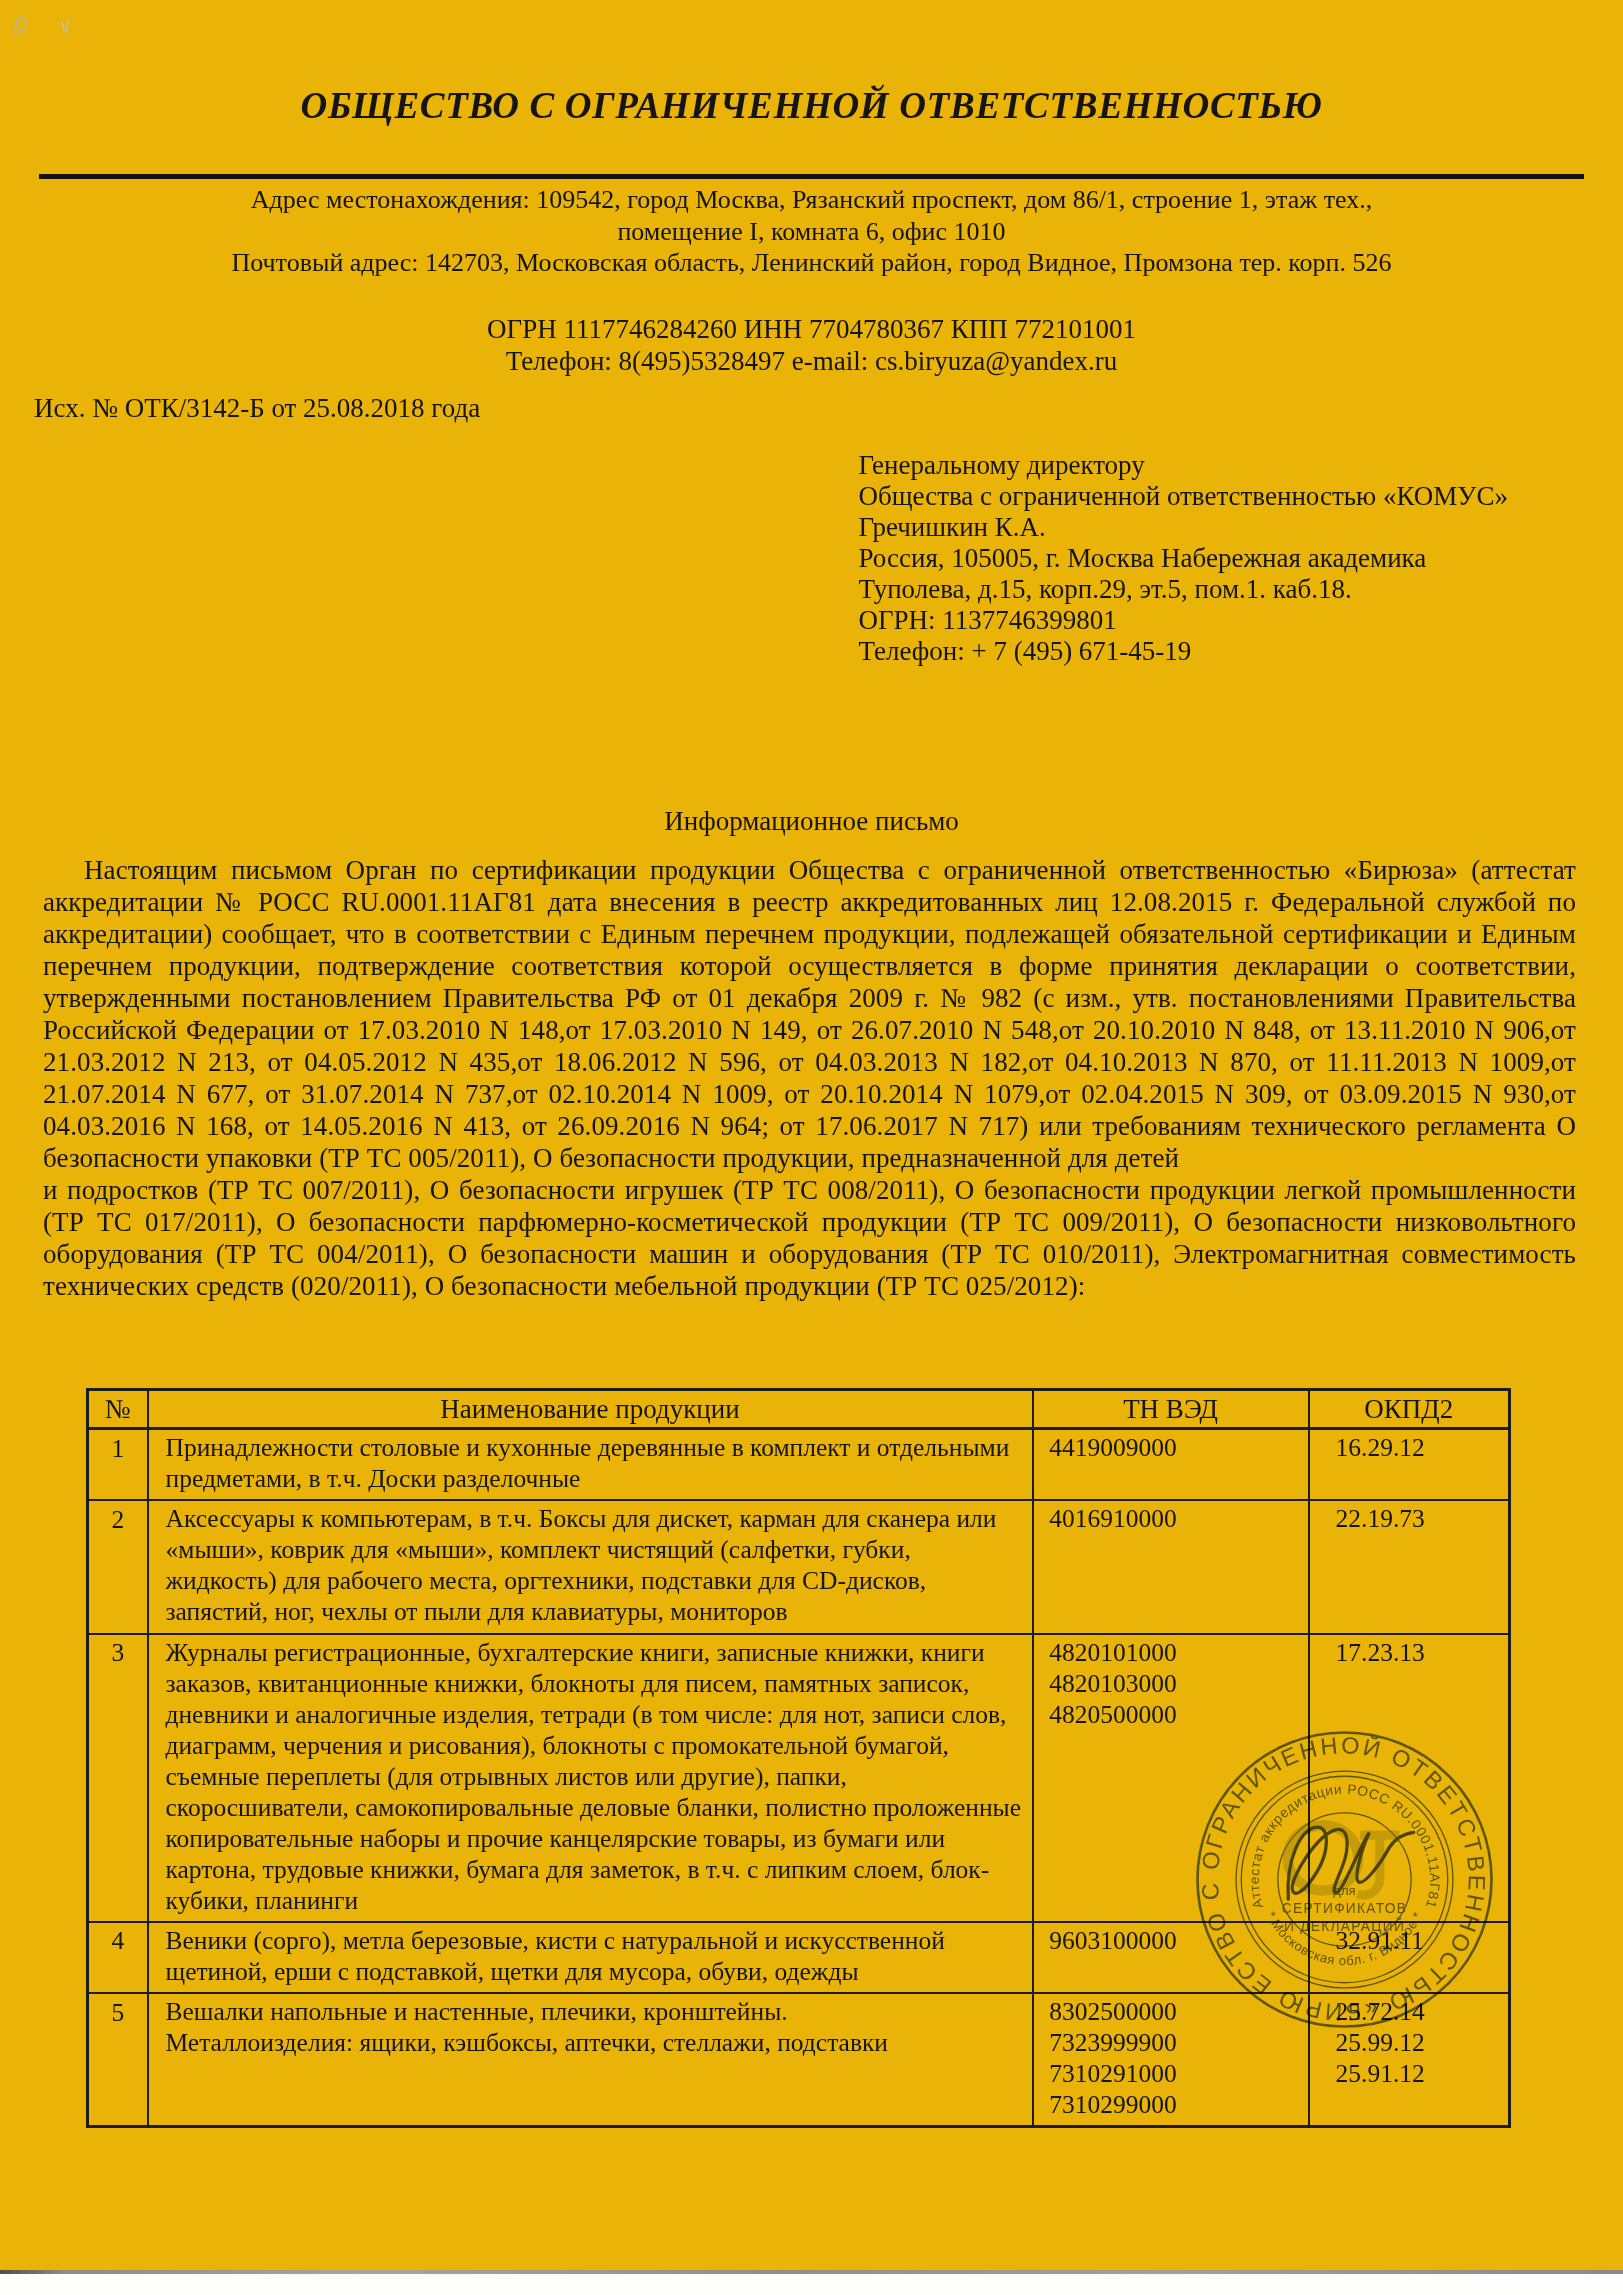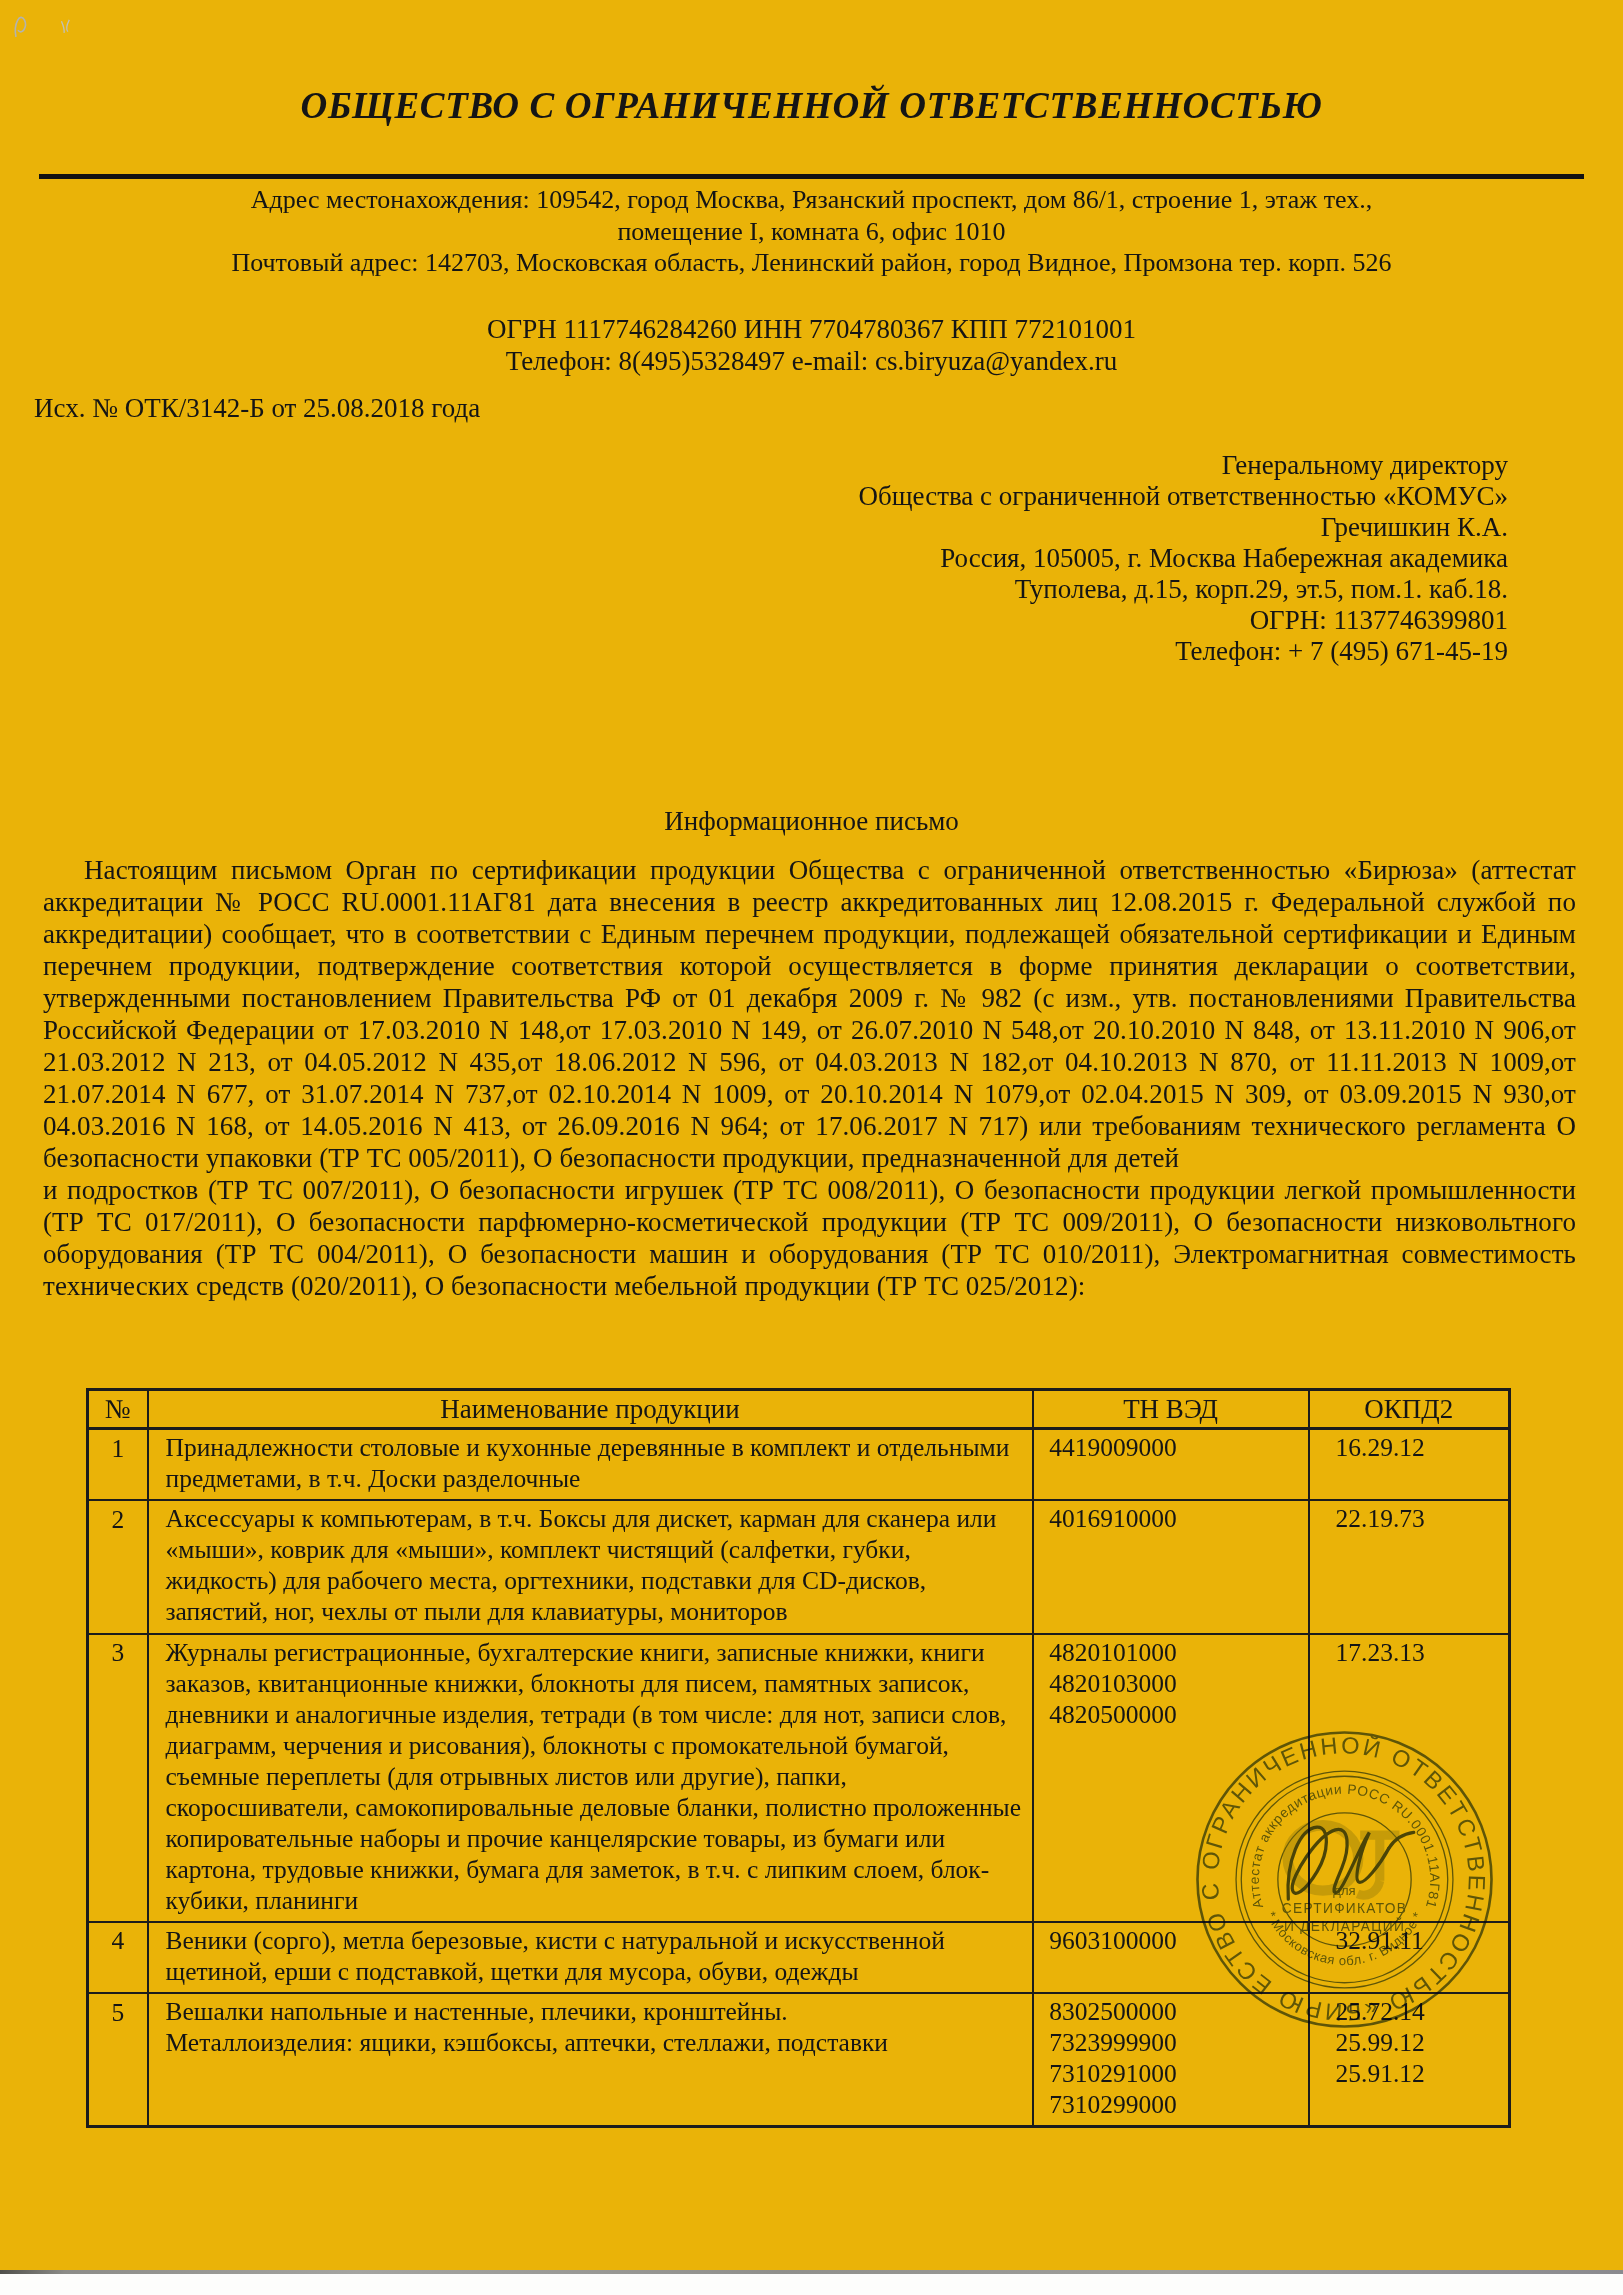--- a/index.html
+++ b/index.html
@@ -9,21 +9,21 @@
     background:#eab308; overflow:hidden;
     font-family:"Liberation Serif", serif; color:#151515;padding-left:9px;
   }
   .abs{position:absolute;}
   .center{left:0;width:1623px;text-align:center;}
   .company-title{font-size:37px;font-weight:bold;font-style:italic;letter-spacing:0.7px;}
   .head-rule{left:39px;top:174px;width:1545px;height:4.6px;background:#121212;}
   .addr{font-size:26px;text-align:center;}
   .reg{font-size:27px;}
   .ref{left:34px;top:393px;font-size:27px;}
-  .recipient{top:450px;right:124px;text-align:right;font-size:27px;line-height:31px;}
+  .recipient{top:450px;right:124px;font-size:27px;line-height:31px;}
   .letter-title{top:806px;font-size:27px;}
   .body-text{
     left:43px;top:854px;width:1533px;
     font-size:27px;line-height:32px;text-align:justify;letter-spacing:0.1px;
   }
   .body-text p{margin:0;}
   .body-text p.indent{text-indent:41px;}
   table.products{
     position:absolute;left:86px;top:1388px;width:1422px;
     border-collapse:collapse;table-layout:fixed;

